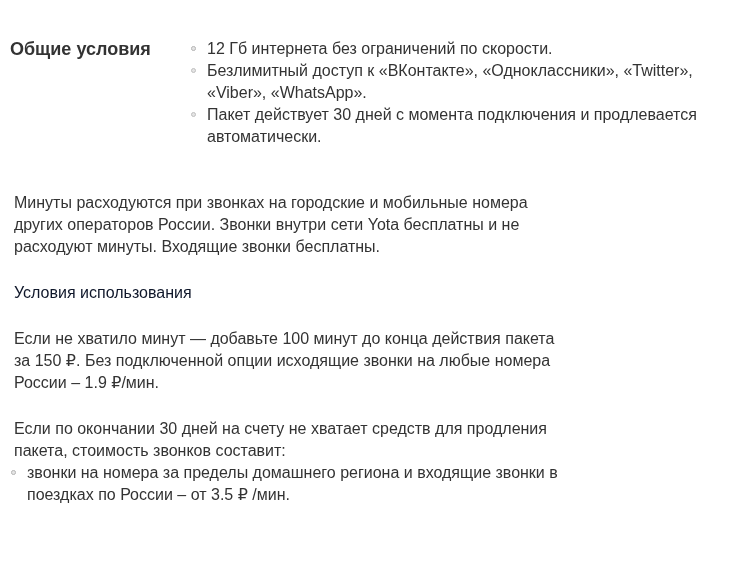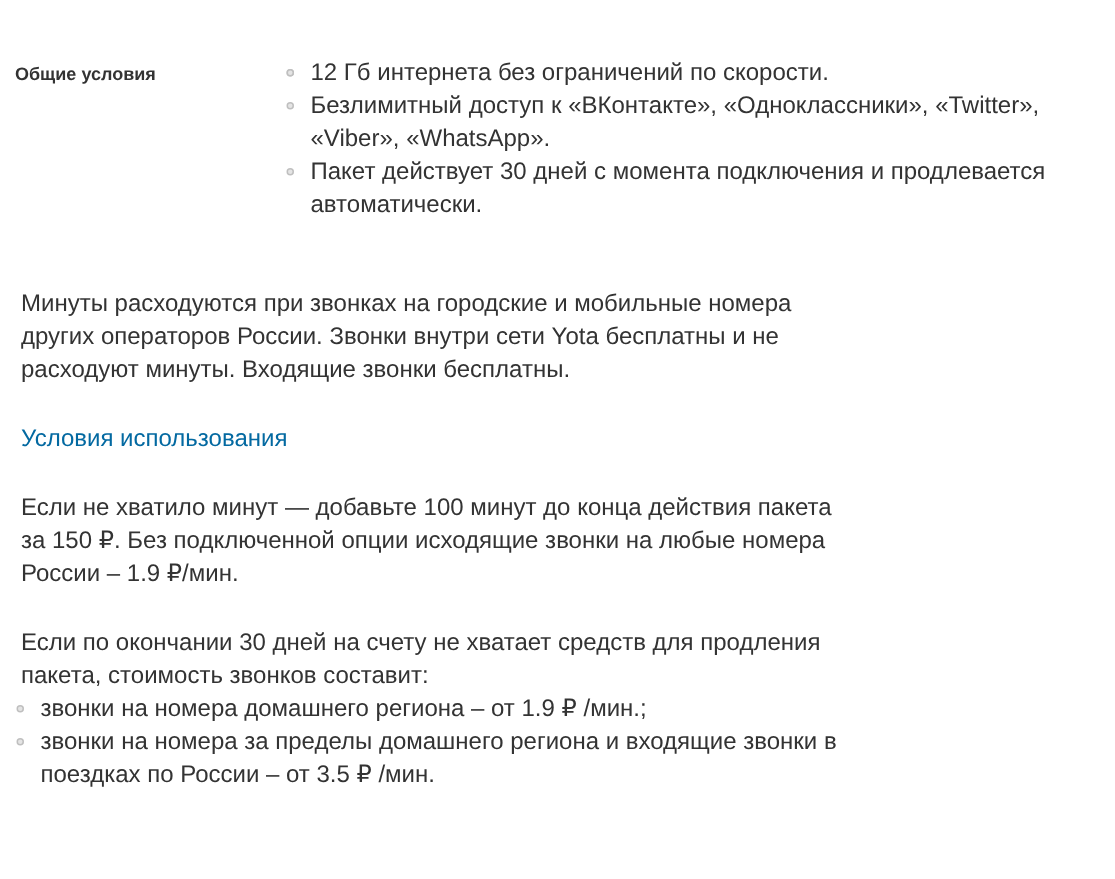--- a/index.html
+++ b/index.html
@@ -28,21 +28,21 @@
   }
   .col-left {
     width: 180px;
     flex-shrink: 0;
   }
   .col-right {
     width: 548px;
   }
   h3.sec-heading {
     margin: 0;
-    font-size: 12px;
+    font-size: 18px;
     font-weight: bold;
     line-height: 22px;
     color: #333333;
   }
   ul.dotlist {
     list-style: none;
     margin: 0;
     padding: 0;
   }
   ul.dotlist li {
@@ -57,21 +57,21 @@
     height: 5px;
     border-radius: 50%;
     background: #e4e4e4;
     border: 1px solid #bfbfbf;
     box-sizing: border-box;
   }
   p {
     margin: 0 0 24px 4px;
   }
   p.muted {
-    color: #0369a1;
+    color: #0f172a;
   }
   p.no-gap {
     margin-bottom: 0;
   }
 </style>
 </head>
 <body>
 
 <div class="doc">
 
@@ -102,21 +102,20 @@
 
   <section class="row">
     <div class="col-right">
       <p>Минуты расходуются при звонках на городские и мобильные номера других операторов России. Звонки внутри сети Yota бесплатны и не расходуют минуты. Входящие звонки бесплатны.</p>
       <p class="muted">Условия использования</p>
       <p>Если не хватило минут — добавьте 100 минут до конца действия пакета за 150 ₽. Без подключенной опции исходящие звонки на любые номера России – 1.9 ₽/мин.</p>
       <p class="no-gap">Если по окончании 30 дней на счету не хватает средств для продления пакета, стоимость звонков составит:</p>
       <ul class="dotlist">
         <li>
           <span class="dot"></span>
-          <span>звонки на номера домашнего региона – от 1.9 ₽ /мин.;</span>
         </li>
         <li>
           <span class="dot"></span>
           <span>звонки на номера за пределы домашнего региона и входящие звонки в поездках по России – от 3.5 ₽ /мин.</span>
         </li>
       </ul>
     </div>
   </section>
 
 </div>

